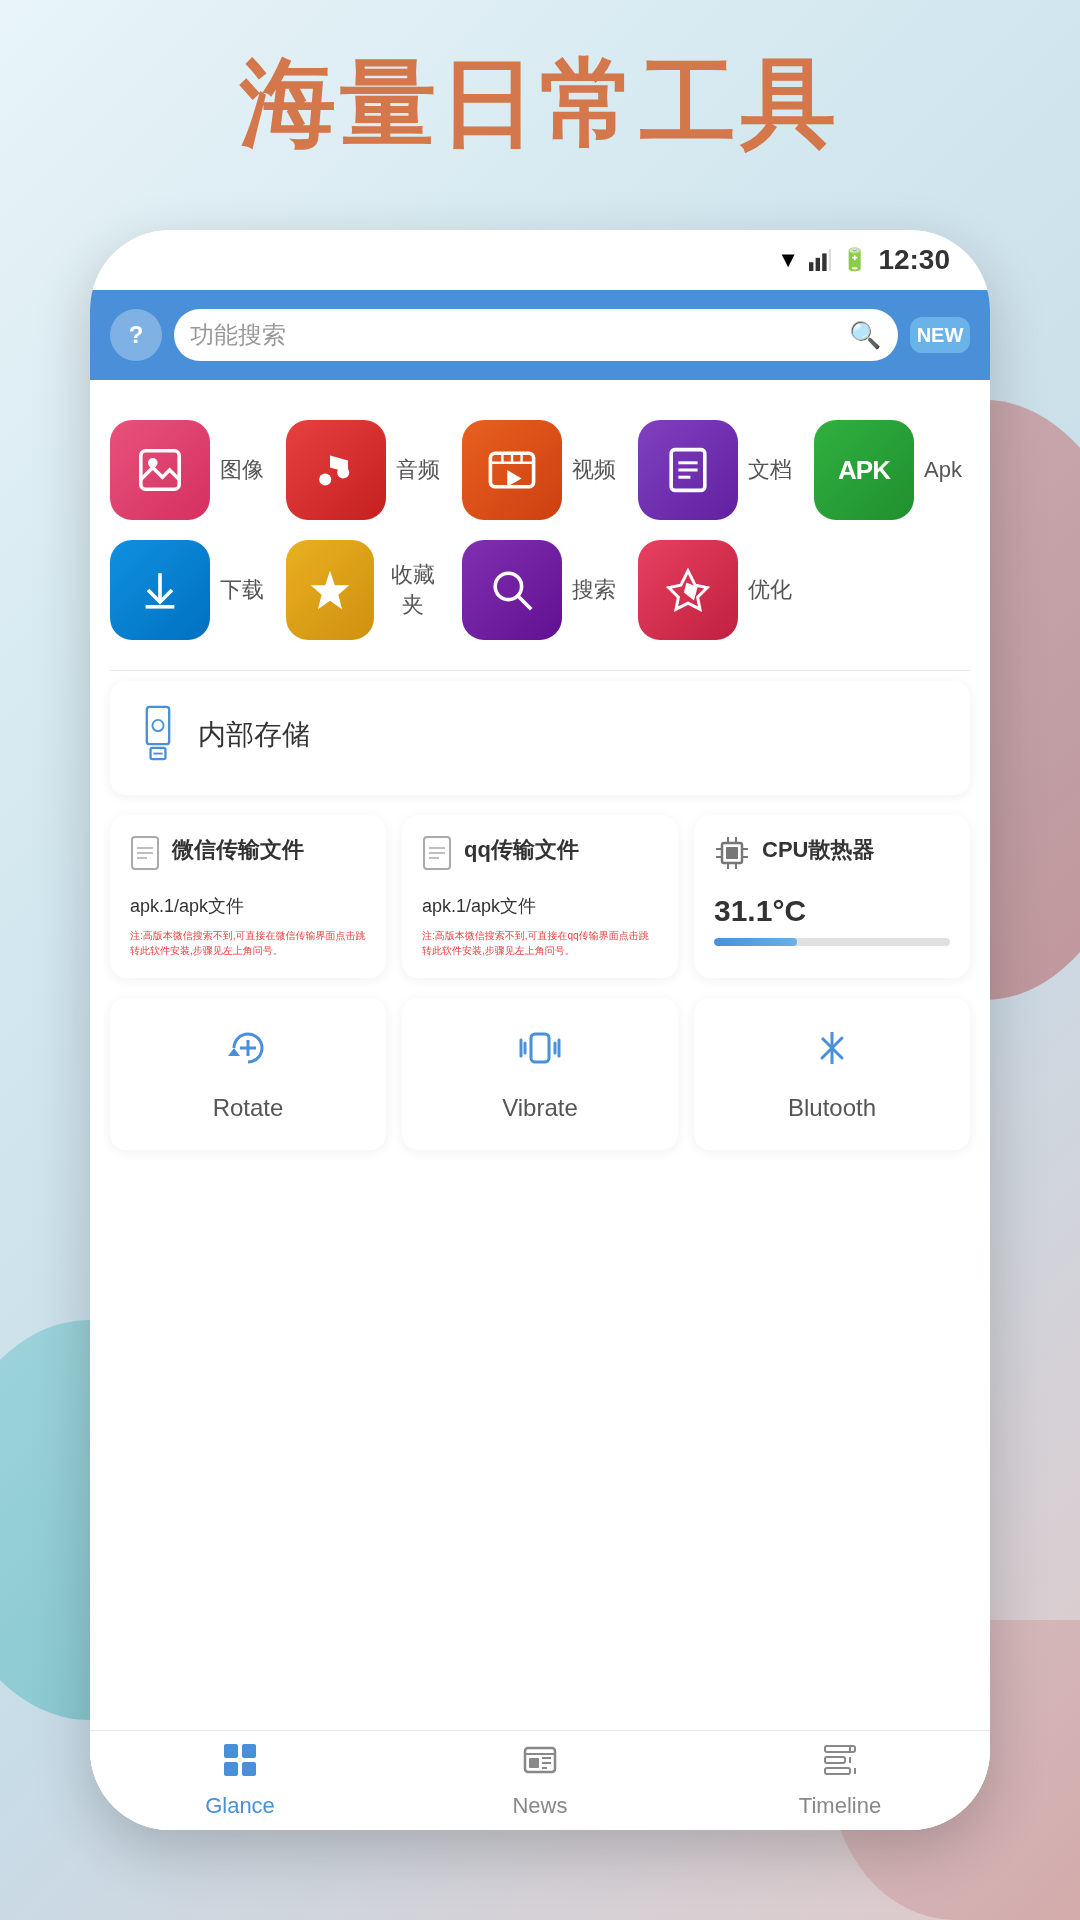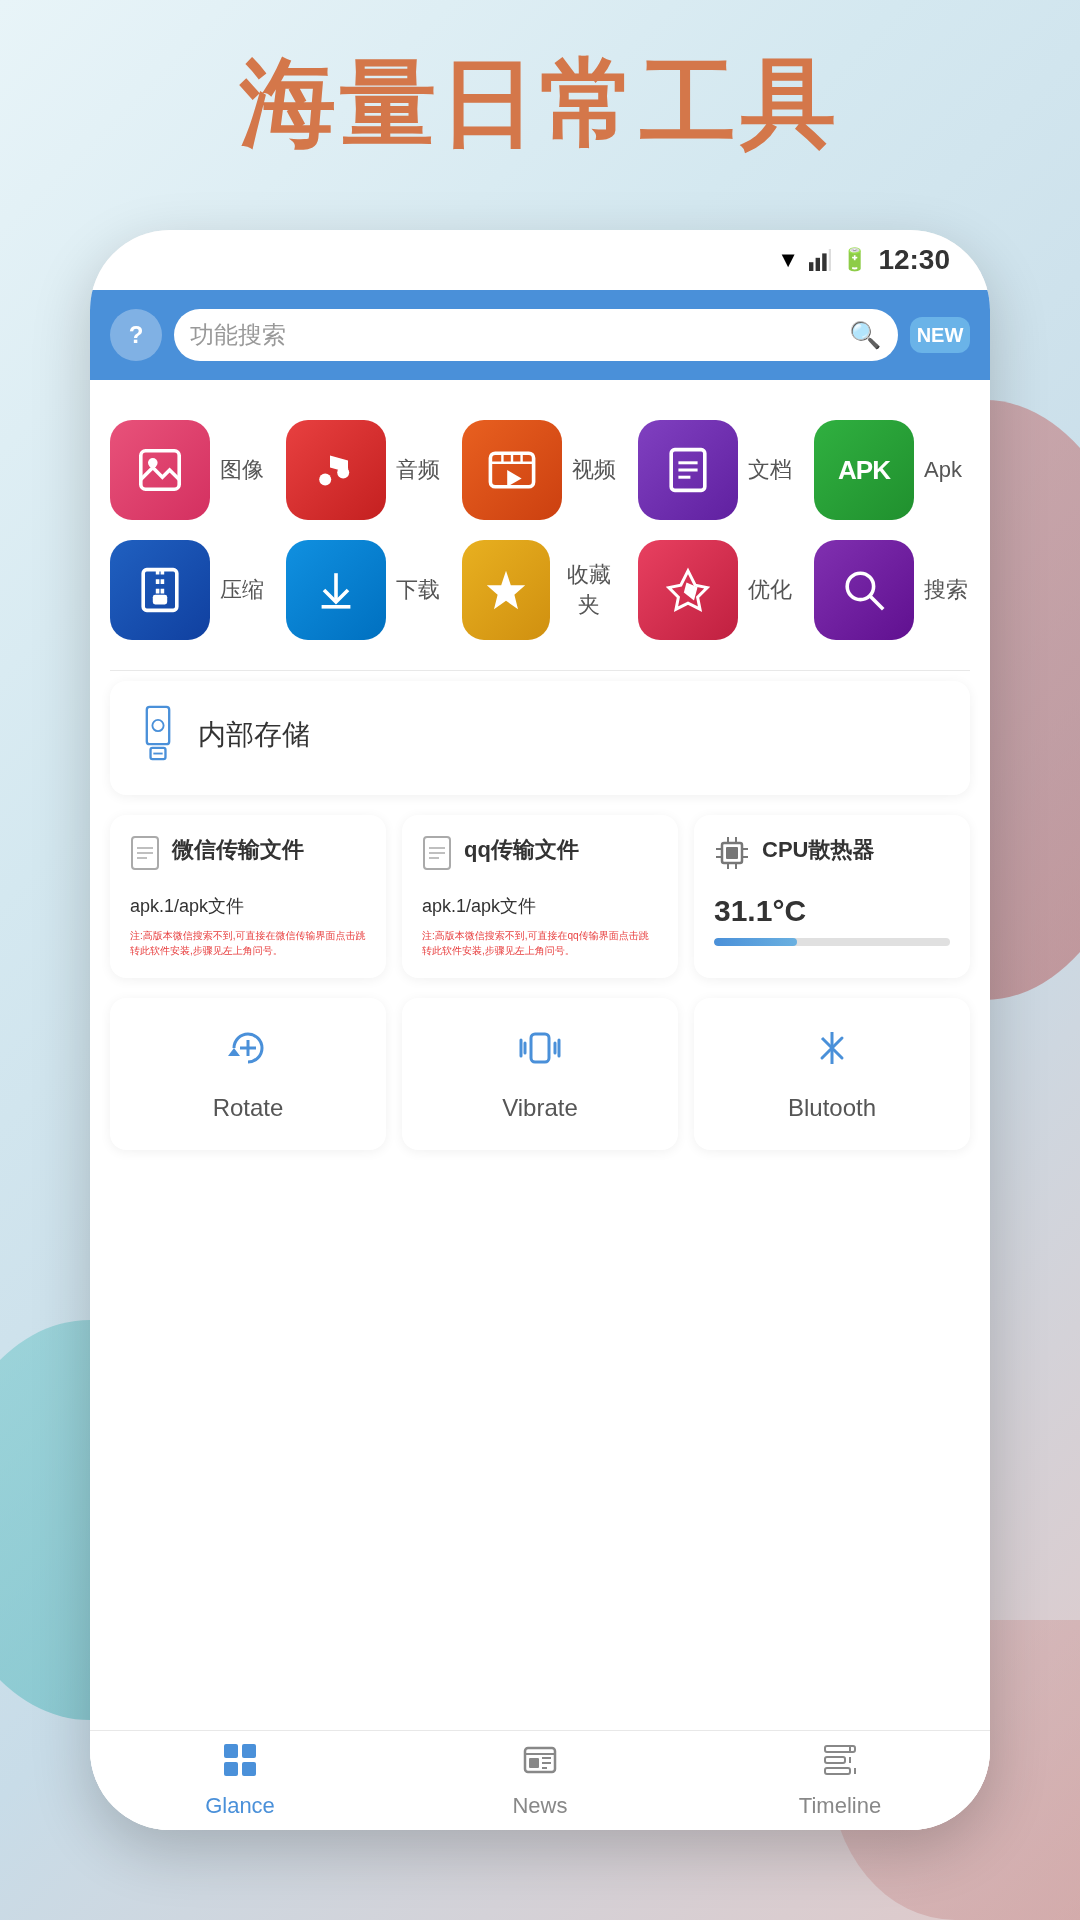--- a/index.html
+++ b/index.html
@@ -457,31 +457,20 @@
             </svg>
           </div>
           <span class="app-label">文档</span>
         </div>
 
         <div class="app-item">
           <div class="app-icon apk" style="font-size:26px; font-weight:bold; letter-spacing:-1px;">APK</div>
           <span class="app-label">Apk</span>
         </div>
 
-        <div class="app-item">
-          <div class="app-icon zip">
-            <svg viewBox="0 0 40 40" width="48" height="48">
-              <rect x="6" y="3" width="28" height="34" rx="3" fill="none" stroke="white" stroke-width="3"></rect>
-              <line x1="18" y1="3" x2="18" y2="24" stroke="white" stroke-width="3" stroke-dasharray="4,4"></line>
-              <line x1="22" y1="3" x2="22" y2="24" stroke="white" stroke-width="3" stroke-dasharray="4,4"></line>
-              <rect x="14" y="24" width="12" height="8" rx="2" fill="white"></rect>
-            </svg>
-          </div>
-          <span class="app-label">压缩</span>
-        </div>
 
         <div class="app-item">
           <div class="app-icon download">
             <svg viewBox="0 0 40 40" width="48" height="48">
               <polyline points="20,6 20,28" stroke="white" stroke-width="3" fill="none"></polyline>
               <polyline points="10,20 20,30 30,20" stroke="white" stroke-width="3" fill="none"></polyline>
               <line x1="8" y1="34" x2="32" y2="34" stroke="white" stroke-width="3"></line>
             </svg>
           </div>
           <span class="app-label">下载</span>
@@ -490,37 +479,37 @@
         <div class="app-item">
           <div class="app-icon fav">
             <svg viewBox="0 0 40 40" width="48" height="48">
               <polygon points="20,4 24,16 36,16 27,24 30,36 20,29 10,36 13,24 4,16 16,16" fill="white"></polygon>
             </svg>
           </div>
           <span class="app-label">收藏夹</span>
         </div>
 
         <div class="app-item">
+          <div class="app-icon search">
+            <svg viewBox="0 0 40 40" width="48" height="48">
+              <circle cx="17" cy="17" r="11" fill="none" stroke="white" stroke-width="3"></circle>
+              <line x1="25" y1="25" x2="36" y2="36" stroke="white" stroke-width="3"></line>
+            </svg>
+          </div>
+          <span class="app-label">搜索</span>
+        </div>
+
+        <div class="app-item">
           <div class="app-icon optimize">
             <svg viewBox="0 0 40 40" width="48" height="48">
               <path d="M20 4 L26 16 L36 18 L28 26 L30 36 L20 31 L10 36 L12 26 L4 18 L14 16 Z" fill="none" stroke="white" stroke-width="2.5"></path>
               <polygon points="16,20 22,14 28,22 20,30" fill="white" transform="rotate(-30, 20, 20)"></polygon>
             </svg>
           </div>
           <span class="app-label">优化</span>
-        </div>
-
-        <div class="app-item">
-          <div class="app-icon search">
-            <svg viewBox="0 0 40 40" width="48" height="48">
-              <circle cx="17" cy="17" r="11" fill="none" stroke="white" stroke-width="3"></circle>
-              <line x1="25" y1="25" x2="36" y2="36" stroke="white" stroke-width="3"></line>
-            </svg>
-          </div>
-          <span class="app-label">搜索</span>
         </div>
       </div>
 
       <div class="section-divider"></div>
 
 
       <div class="storage-card">
         <div class="storage-icon">
           <svg viewBox="0 0 40 60" width="40" height="56">
             <rect x="8" y="2" width="24" height="40" rx="3" fill="none" stroke="#4a90d9" stroke-width="2.5"></rect>

